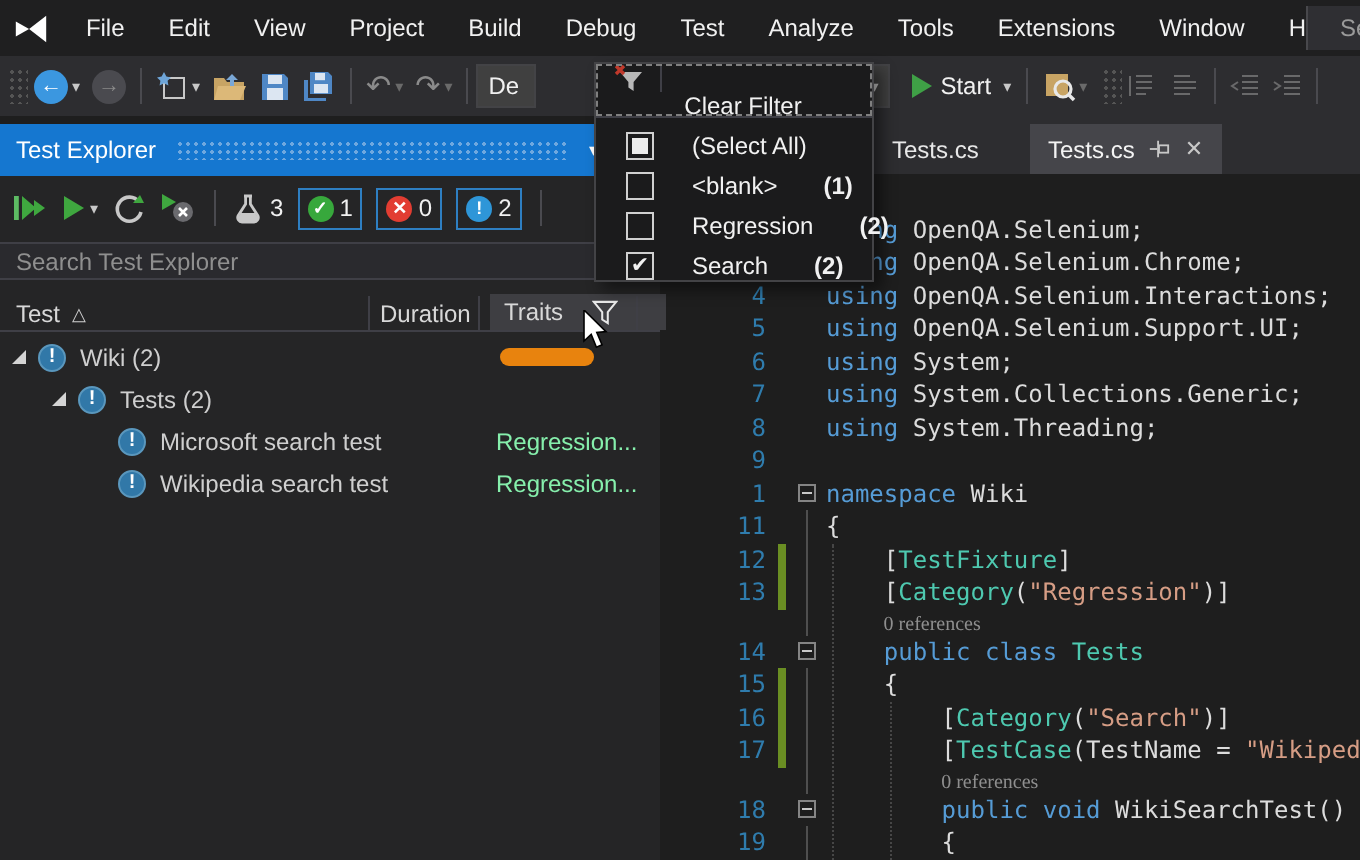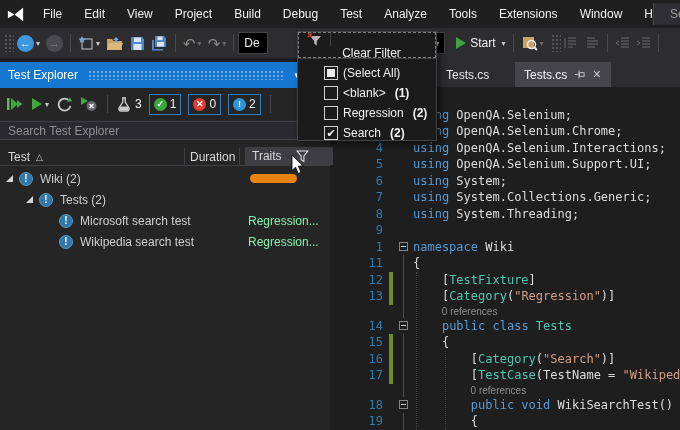--- a/index.html
+++ b/index.html
@@ -24,21 +24,21 @@
     background-image:radial-gradient(#555 1px, transparent 1px); background-size:4px 4px; }
   .tb-btn { display:flex; align-items:center; justify-content:center; height:24px; padding:0 3px; }
   .tb-sep { width:1px; height:18px; background:#4a4a4f; margin:0 4px; }
   .caret { font-size:8px; color:#c8c8c8; margin-left:2px; }
   .caret.dis { color:#6a6a6a; }
   .circle-btn { width:17px; height:17px; border-radius:50%; display:flex; align-items:center;
     justify-content:center; font-size:11px; font-weight:bold; }
   .circle-btn.back { background:#3b97e0; color:#fff; }
   .circle-btn.fwd { background:#4a4a4f; color:#8a8a8a; }
   .undo { font-size:15px; color:#8a8a8a; line-height:1; }
-  .combo { height:22px; background:#000000; border:1px solid #434346; color:#f1f1f1;
+  .combo { height:22px; background:#404040; border:1px solid #434346; color:#f1f1f1;
     display:flex; align-items:center; padding:0 5px; }
   .combo .caret { margin-left:auto; }
   .start-label { color:#f1f1f1; margin:0 4px; }
   .play { width:0; height:0; border-left:10px solid #3fa046; border-top:6px solid transparent;
     border-bottom:6px solid transparent; }
   .gray-ico { opacity:.55; }
   
   .main { position:absolute; top:58px; left:0; right:0; bottom:0; background:#1e1e1e; }
   
   .panel { position:absolute; top:4px; left:0; width:330px; bottom:0; background:#252526; }
@@ -91,34 +91,34 @@
   .ln { width:46px; text-align:right; color:#2f7cad; flex:none; }
   .chg { width:4px; height:16.5px; margin-left:6px; flex:none; }
   .chg.on { background:#6a8e23; }
   .fold { width:20px; align-self:stretch; display:flex; align-items:center;
     justify-content:center; flex:none; }
   .foldbox { width:9px; height:9px; border:1px solid #858585; background:#1e1e1e; position:relative; }
   .foldbox::after { content:""; position:absolute; left:1px; right:1px; top:3px; height:1px;
     background:#c8c8c8; }
   .foldline { width:1px; height:100%; background:#4f4f4f; }
   .codecell { flex:1; overflow:hidden; }
-  .lens-text { color:#8f8f8f; font-family:Liberation Sans, sans-serif; font-size:10px; }
+  .lens-text { color:#8f8f8f; font-family:Liberation Serif, serif; font-size:10px; }
   .kw { color:#569cd6; } .pl { color:#dcdcdc; } .ty { color:#4ec9b0; } .str { color:#d69d85; }
   .iguide { position:absolute; width:0; border-left:1px dotted #464646; }
   
   .popup { position:absolute; left:297px; top:31px; width:140px; height:110px; background:#1b1b1c;
     border:1px solid #434346; box-shadow:4px 4px 7px rgba(0,0,0,.45); z-index:50; }
   .pp-header { height:26px; display:flex; align-items:center; outline:1px dashed #808080;
     outline-offset:-1px;flex-direction:column; }
   .pp-ico { width:33px; display:flex; align-items:center; justify-content:center;
     border-right:1px solid #3f3f46; align-self:stretch; }
   .pp-label { padding-left:9px; color:#f1f1f1; }
   .pp-sep { height:1px; background:#3f3f46; }
   .pp-items { padding-top:4px; }
-  .pp-item { height:20px; display:flex; align-items:center; padding-left:26px; gap:5px; }
+  .pp-item { height:20px; display:flex; align-items:center; padding-left:15px; gap:19px; }
   .cb { width:14px; height:14px; border:1px solid #d0d0d0; background:#1b1b1c; display:flex;
     align-items:center; justify-content:center; flex:none; }
   .cb.indeterminate::after { content:""; width:8px; height:8px; background:#ececec; }
   .cb.checked::after { content:"\2714"; color:#f1f1f1; font-size:11px; line-height:1; }
   .pp-item .lbl { color:#f1f1f1; white-space:nowrap; }
   .pp-item .cnt { color:#f1f1f1; font-weight:bold; margin-left:4px; }
   .cursor-svg { position:absolute; left:291px; top:155px; z-index:99; }
 </style>
 </head>
 <body>

